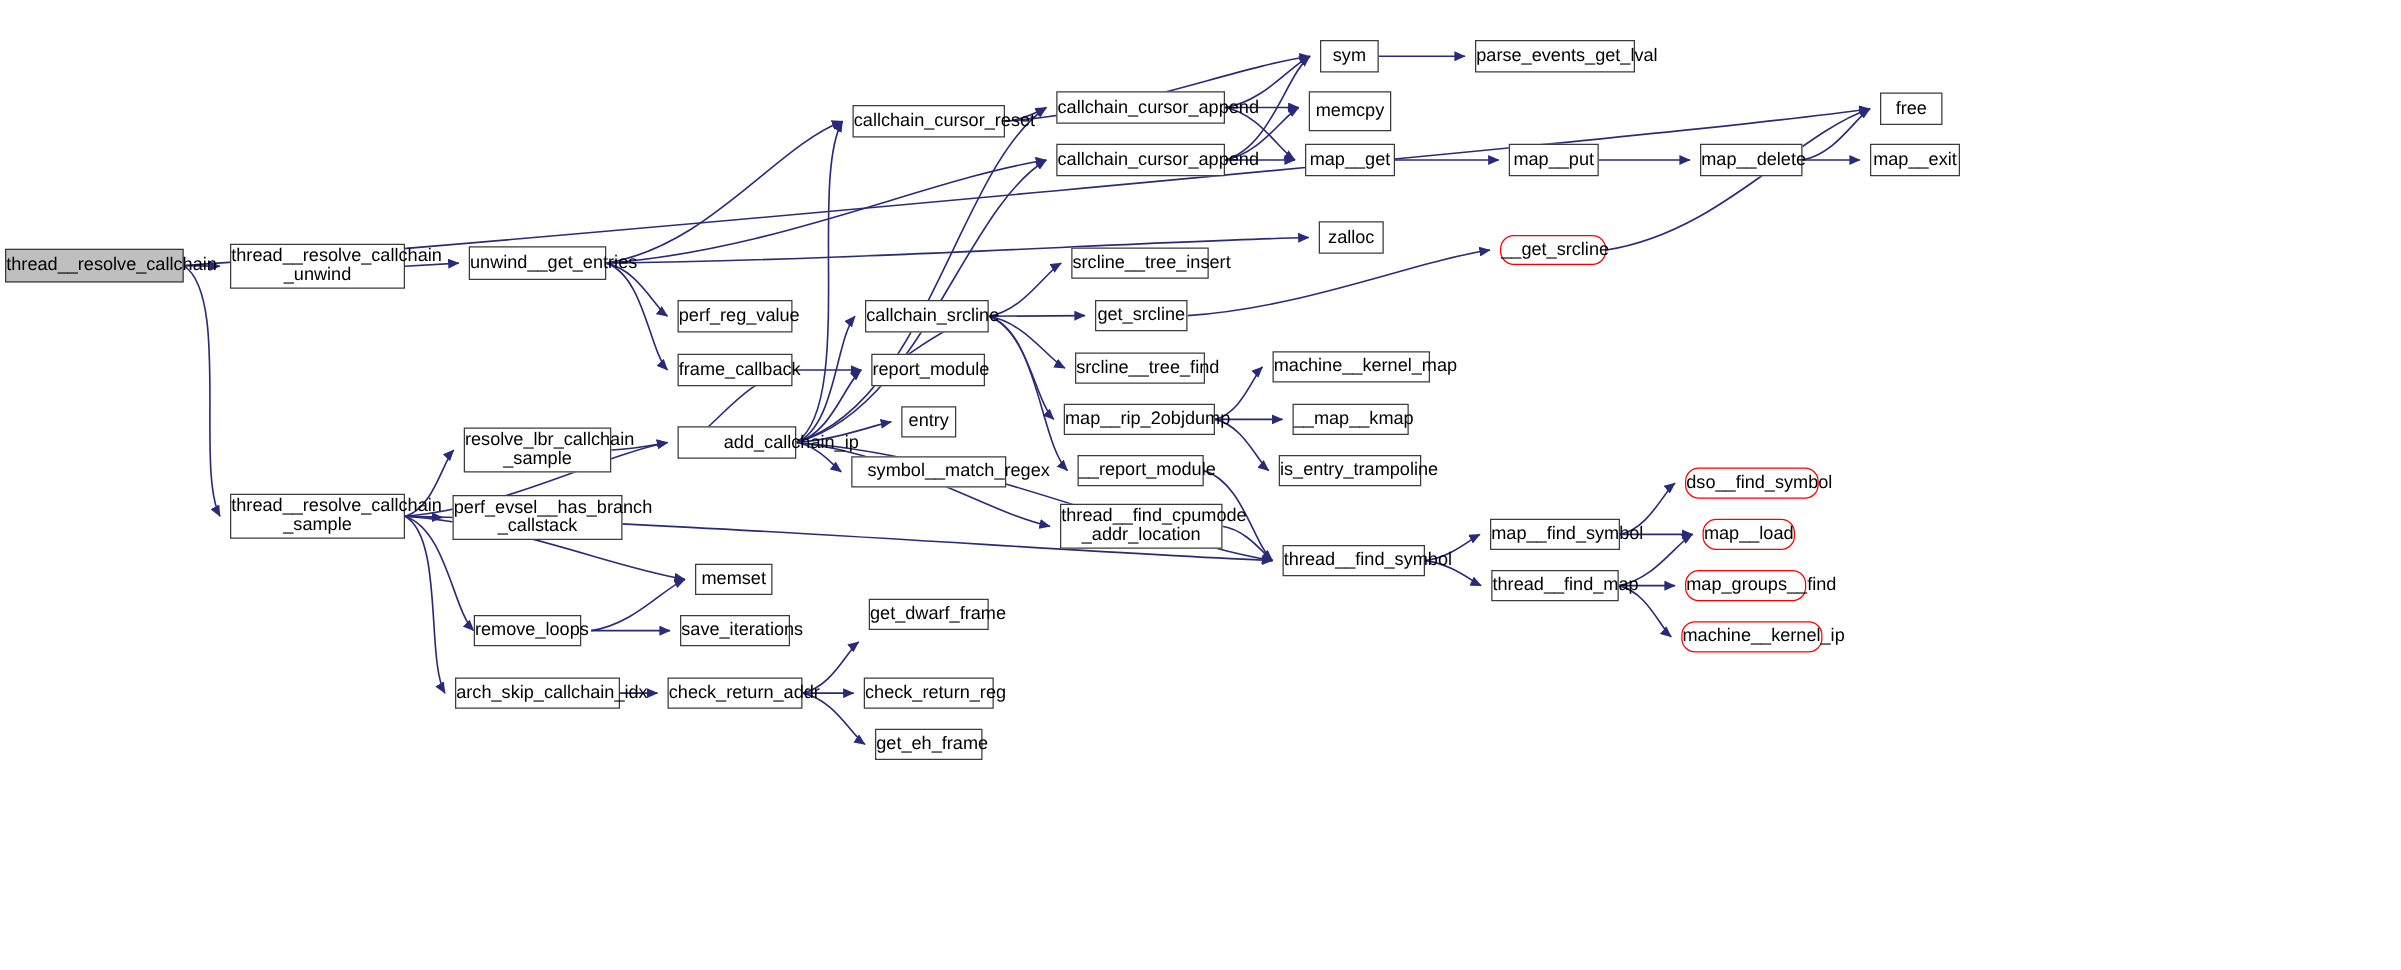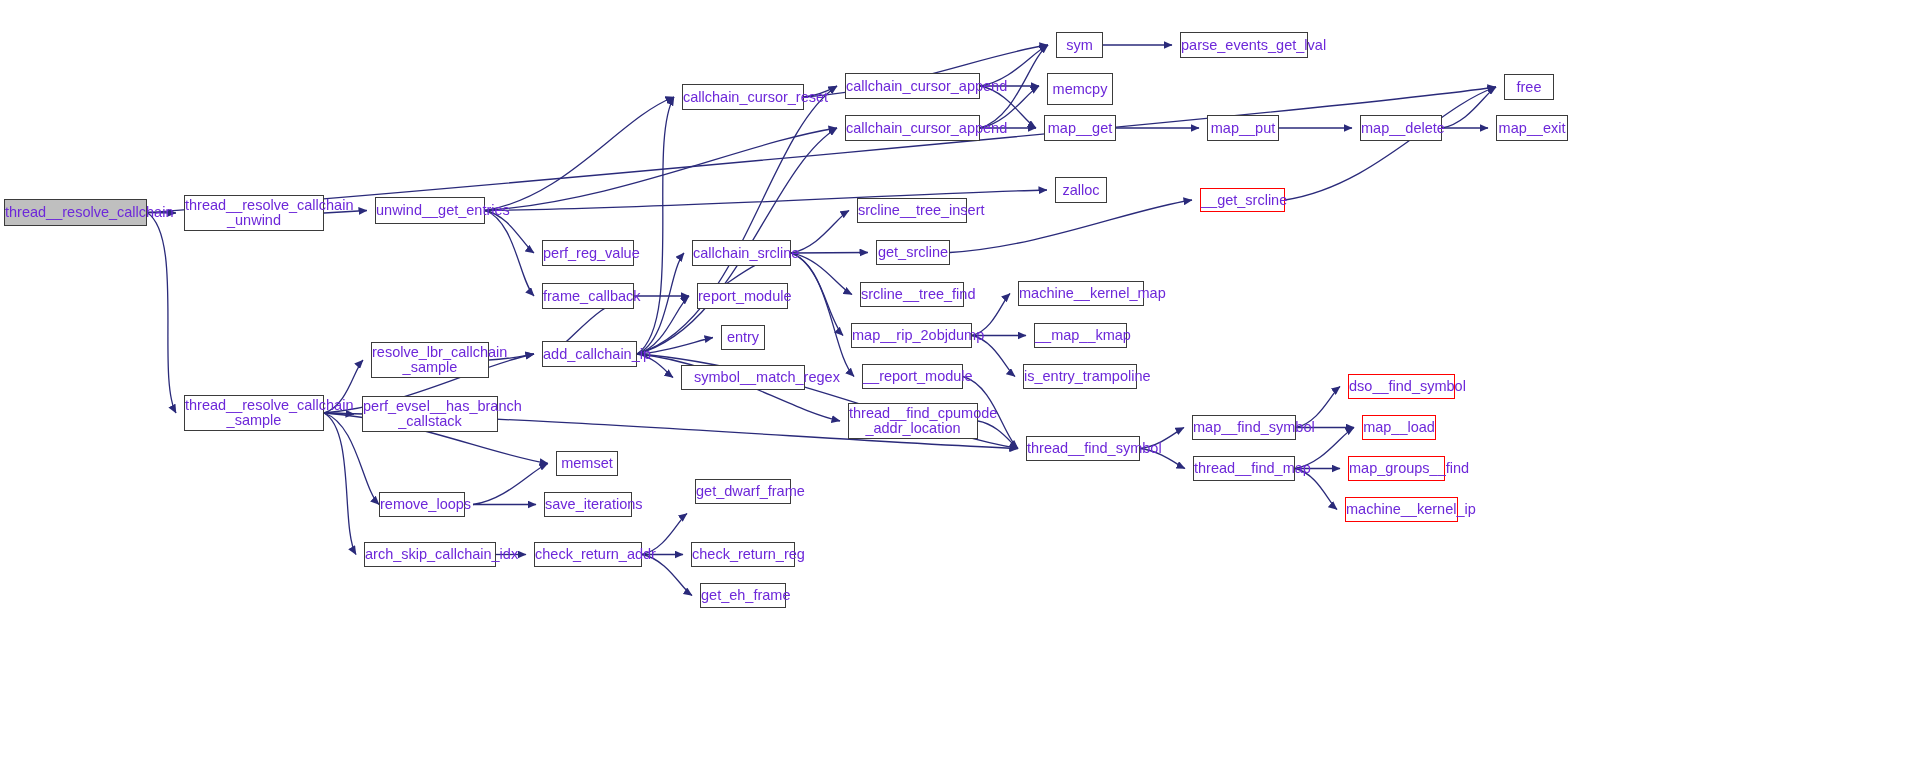--- a/index.html
+++ b/index.html
@@ -25,33 +25,34 @@
   }
   .node {
     position: absolute;
     box-sizing: border-box;
     display: flex;
     align-items: center;
     justify-content: center;
     text-align: center;
     background: #ffffff;
     border: 1px solid #3b3b3b;
-    color: #6d28d9;
+    color: #000000;
     font-size: 14.5px;
     line-height: 15px;
     white-space: pre;
     letter-spacing: 0px;
   }
   .node.root {
     background: #bfbfbf;
     border-color: #3b3b3b;
   }
   .node.red {
     border-color: #ff0000;
     border-width: 1px;
+    border-radius: 11px;
   }
   .node-label {
     display: block;
     width: 100%;
     padding: 0 2px;
   }
 </style>
 </head>
 <body>
 
@@ -154,21 +155,21 @@
       <div class="node" style="left: 542px; top: 283px; width: 92px; height: 26px;"><span class="node-label">frame_callback</span></div>
       <div class="node" style="left: 857px; top: 198px; width: 110px; height: 25px;"><span class="node-label">srcline__tree_insert</span></div>
       <div class="node" style="left: 692px; top: 240px; width: 99px; height: 26px;"><span class="node-label">callchain_srcline</span></div>
       <div class="node" style="left: 876px; top: 240px; width: 74px; height: 25px;"><span class="node-label">get_srcline</span></div>
       <div class="node" style="left: 697px; top: 283px; width: 91px; height: 26px;"><span class="node-label">report_module</span></div>
       <div class="node" style="left: 860px; top: 282px; width: 104px; height: 25px;"><span class="node-label">srcline__tree_find</span></div>
       <div class="node" style="left: 1018px; top: 281px; width: 126px; height: 25px; justify-content: center;"><span class="node-label">machine__kernel_map</span></div>
       <div class="node" style="left: 721px; top: 325px; width: 44px; height: 25px;"><span class="node-label">entry</span></div>
       <div class="node" style="left: 851px; top: 323px; width: 121px; height: 25px;"><span class="node-label">map__rip_2objdump</span></div>
       <div class="node" style="left: 1034px; top: 323px; width: 93px; height: 25px;"><span class="node-label">__map__kmap</span></div>
-      <div class="node" style="left: 542px; top: 341px; width: 95px; height: 26px;"><span class="node-label">add_callchain_ip</span></div>
+      <div class="node" style="left: 542px; top: 341px; width: 95px; height: 26px; padding-left: 36px;"><span class="node-label">add_callchain_ip</span></div>
       <div class="node" style="left: 371px; top: 342px; width: 118px; height: 36px;"><span class="node-label">resolve_lbr_callchain
 _sample</span></div>
       <div class="node" style="left: 681px; top: 365px; width: 124px; height: 25px; padding-left: 12px;"><span class="node-label">symbol__match_regex</span></div>
       <div class="node" style="left: 862px; top: 364px; width: 101px; height: 25px;"><span class="node-label">__report_module</span></div>
       <div class="node" style="left: 1023px; top: 364px; width: 114px; height: 25px;"><span class="node-label">is_entry_trampoline</span></div>
       <div class="node red" style="left: 1348px; top: 374px; width: 107px; height: 25px;"><span class="node-label">dso__find_symbol</span></div>
       <div class="node" style="left: 184px; top: 395px; width: 140px; height: 36px;"><span class="node-label">thread__resolve_callchain
 _sample</span></div>
       <div class="node" style="left: 362px; top: 396px; width: 136px; height: 36px;"><span class="node-label">perf_evsel__has_branch
 _callstack</span></div>

